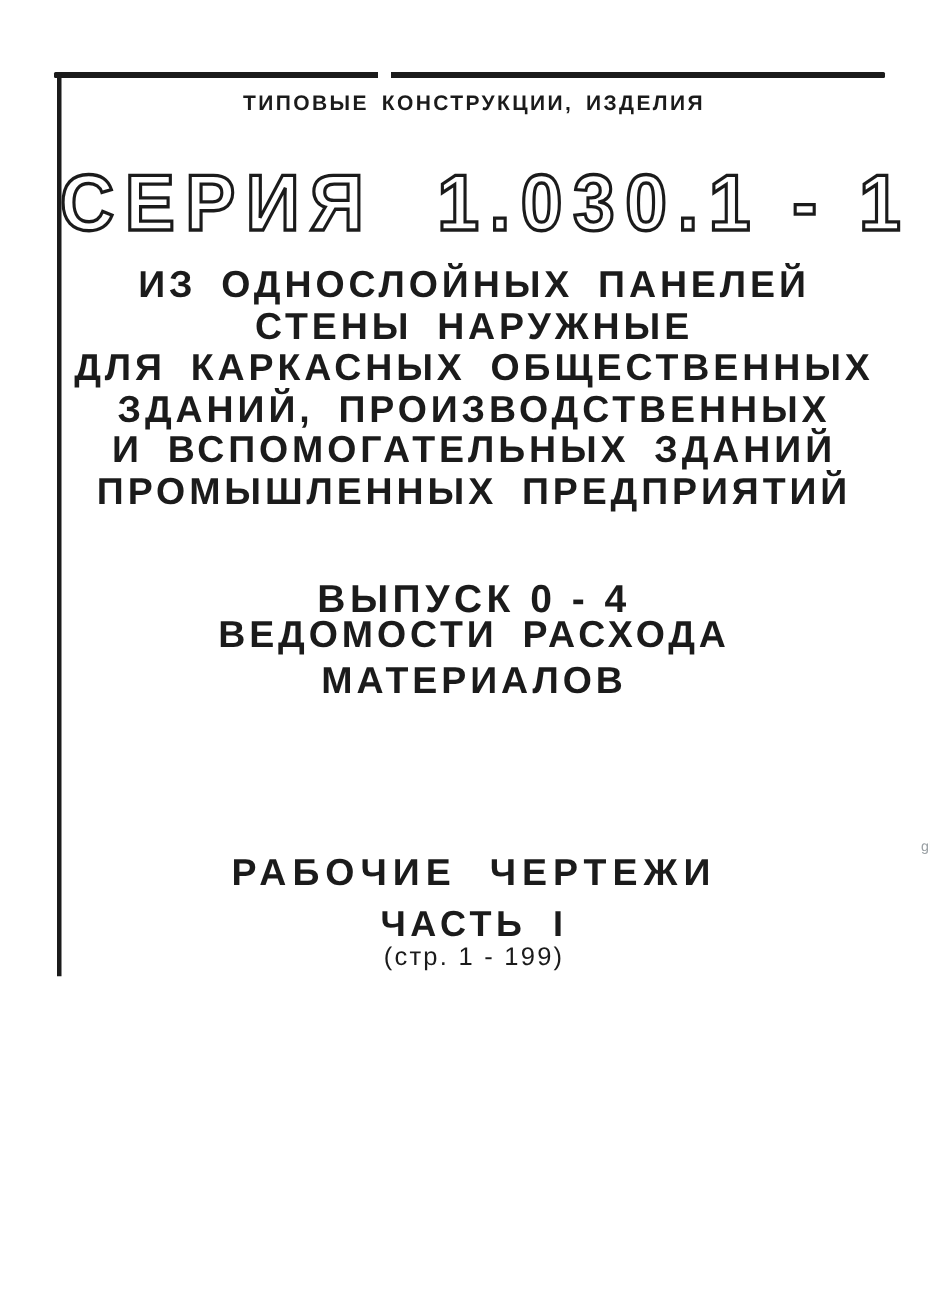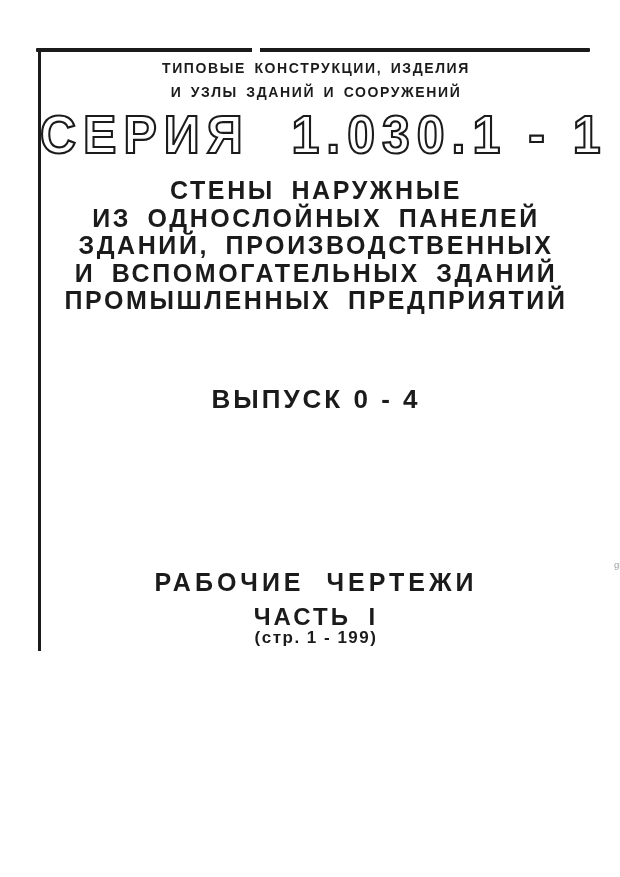--- a/index.html
+++ b/index.html
@@ -40,21 +40,21 @@
   @supports not (-webkit-text-stroke:1px #000){ .series{color:#1b1b1b;} }
   .subtitle{
     top:177px;font-size:25px;line-height:27.5px;
     letter-spacing:2.6px;word-spacing:7px;
   }
   .subtitle div{white-space:nowrap;}
   .issue{top:384px;font-size:26px;letter-spacing:3px;white-space:pre;}
   .subject{top:408px;font-size:25px;line-height:31px;letter-spacing:2.6px;word-spacing:7px;}
   .working{top:568px;font-size:25px;letter-spacing:4px;word-spacing:11px;}
   .part{top:591px;font-size:24px;letter-spacing:3px;word-spacing:8px;margin-top:12px;}
-  .pages{top:628px;font-size:17px;font-weight:bold;letter-spacing:1.5px;white-space:pre;}
+  .pages{top:628px;font-size:17px;font-weight:normal;letter-spacing:1.5px;white-space:pre;}
   
   .handnote{
     position:absolute;left:-8px;top:646px;width:262px;height:92px;
     transform:rotate(-55deg);
     font-family:"DejaVu Serif",serif;font-style:italic;
     color:#2a2a2a;text-align:left;line-height:1.45;
   }
   .handnote .h1{font-size:19px;margin-left:14px;}
   .handnote .h2{font-size:16.5px;}
   .handnote .h3{font-size:17px;text-align:center;letter-spacing:4px;}
@@ -66,34 +66,38 @@
 </head>
 <body>
 
 <div class="page">
 
   <div class="frame-top"></div>
   <div class="frame-left"></div>
   <div class="frame-bottom"></div>
 
   <div class="tline org org1">ТИПОВЫЕ КОНСТРУКЦИИ, ИЗДЕЛИЯ</div>
-  <div class="tline org org2">И УЗЛЫ ЗДАНИЙ И СООРУЖЕНИЙ</div>
 
   <div class="tline series">СЕРИЯ  1.030.1 - 1</div>
 
   <div class="tline subtitle">
+    <div>ИЗ ОДНОСЛОЙНЫХ ПАНЕЛЕЙ</div>
     <div>СТЕНЫ НАРУЖНЫЕ</div>
-    <div>ИЗ ОДНОСЛОЙНЫХ ПАНЕЛЕЙ</div>
+    <div>ДЛЯ КАРКАСНЫХ ОБЩЕСТВЕННЫХ</div>
     <div>ЗДАНИЙ, ПРОИЗВОДСТВЕННЫХ</div>
     <div>И ВСПОМОГАТЕЛЬНЫХ ЗДАНИЙ</div>
     <div>ПРОМЫШЛЕННЫХ ПРЕДПРИЯТИЙ</div>
   </div>
 
   <div class="tline issue">ВЫПУСК 0 - 4</div>
 
+  <div class="tline subject">
+    <div>ВЕДОМОСТИ РАСХОДА</div>
+    <div>МАТЕРИАЛОВ</div>
+  </div>
 
   <div class="tline working">РАБОЧИЕ ЧЕРТЕЖИ</div>
 
   <div class="tline part">ЧАСТЬ I</div>
 
   <div class="tline pages">(стр. 1 - 199)</div>
 
   <div class="handnote">
     <div class="h1">заменена</div>
     <div class="h2">серией 1.030.1-1/88</div>

